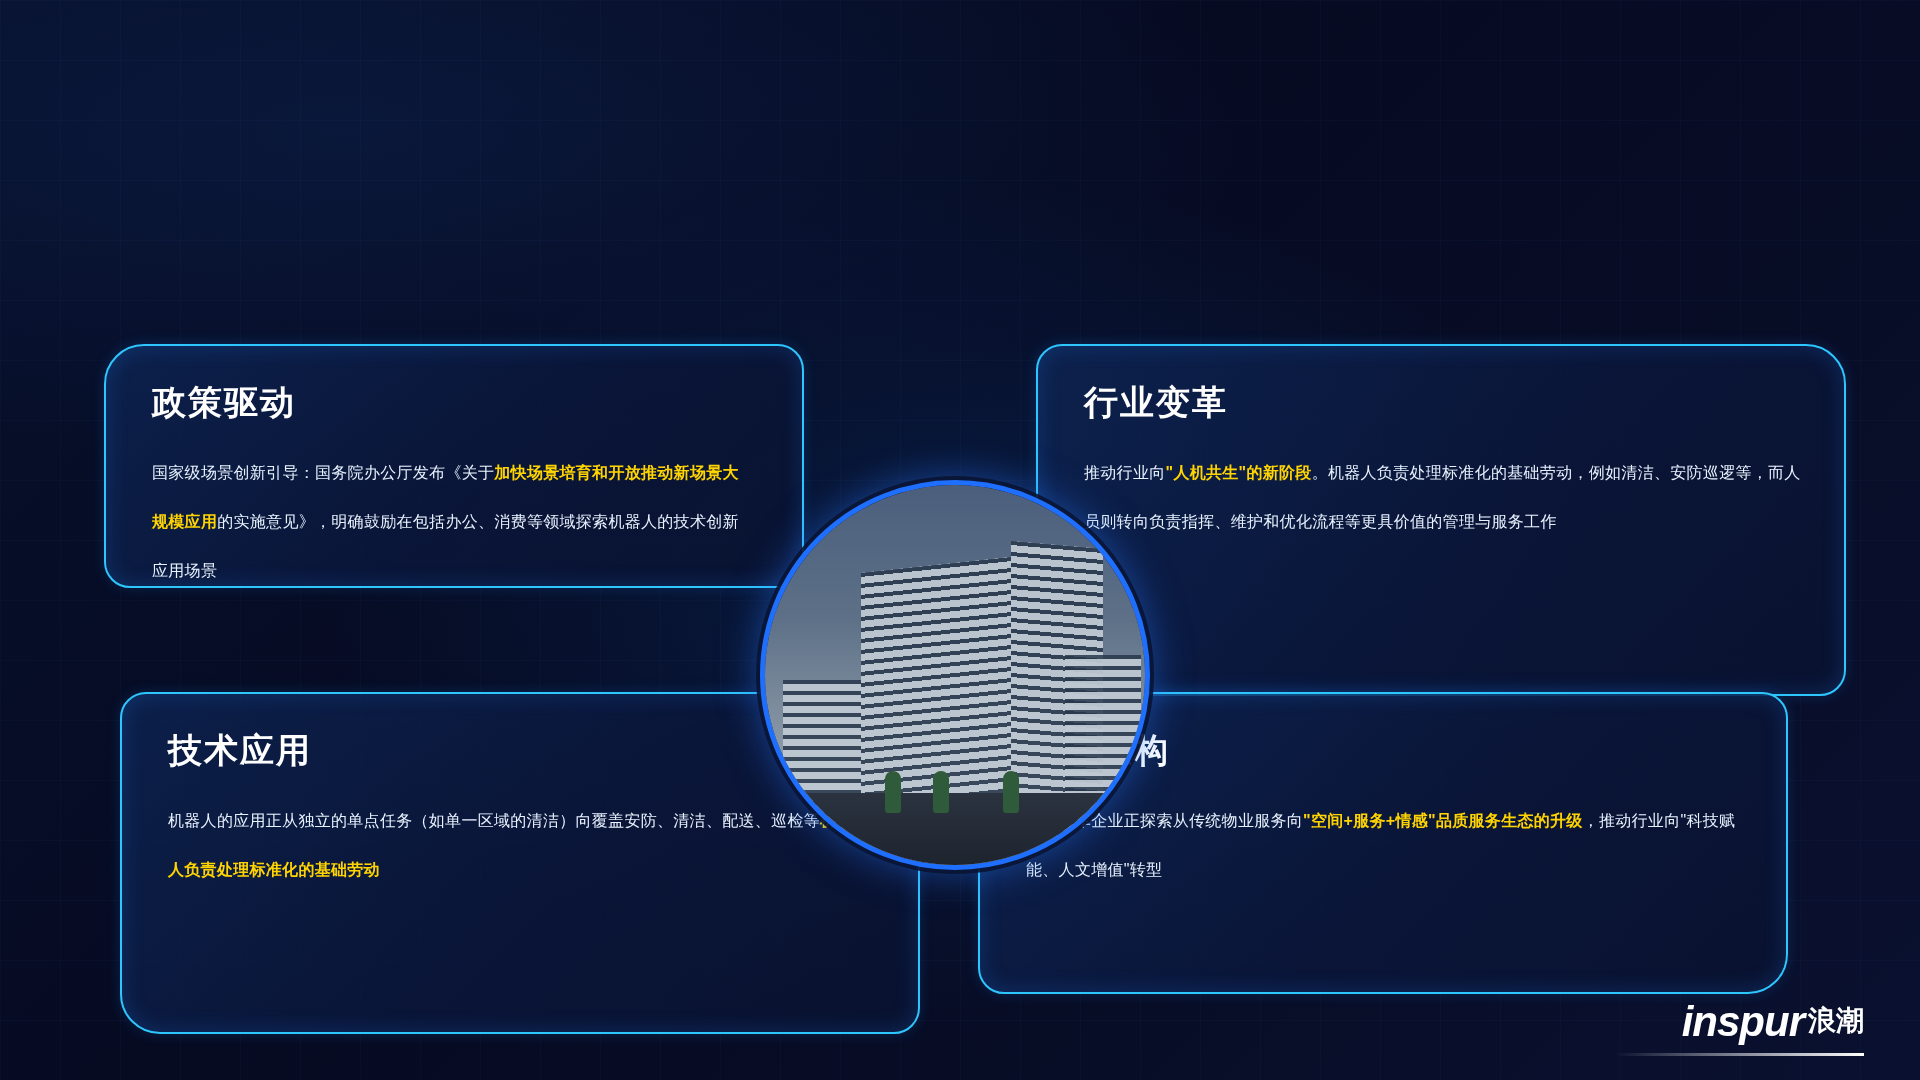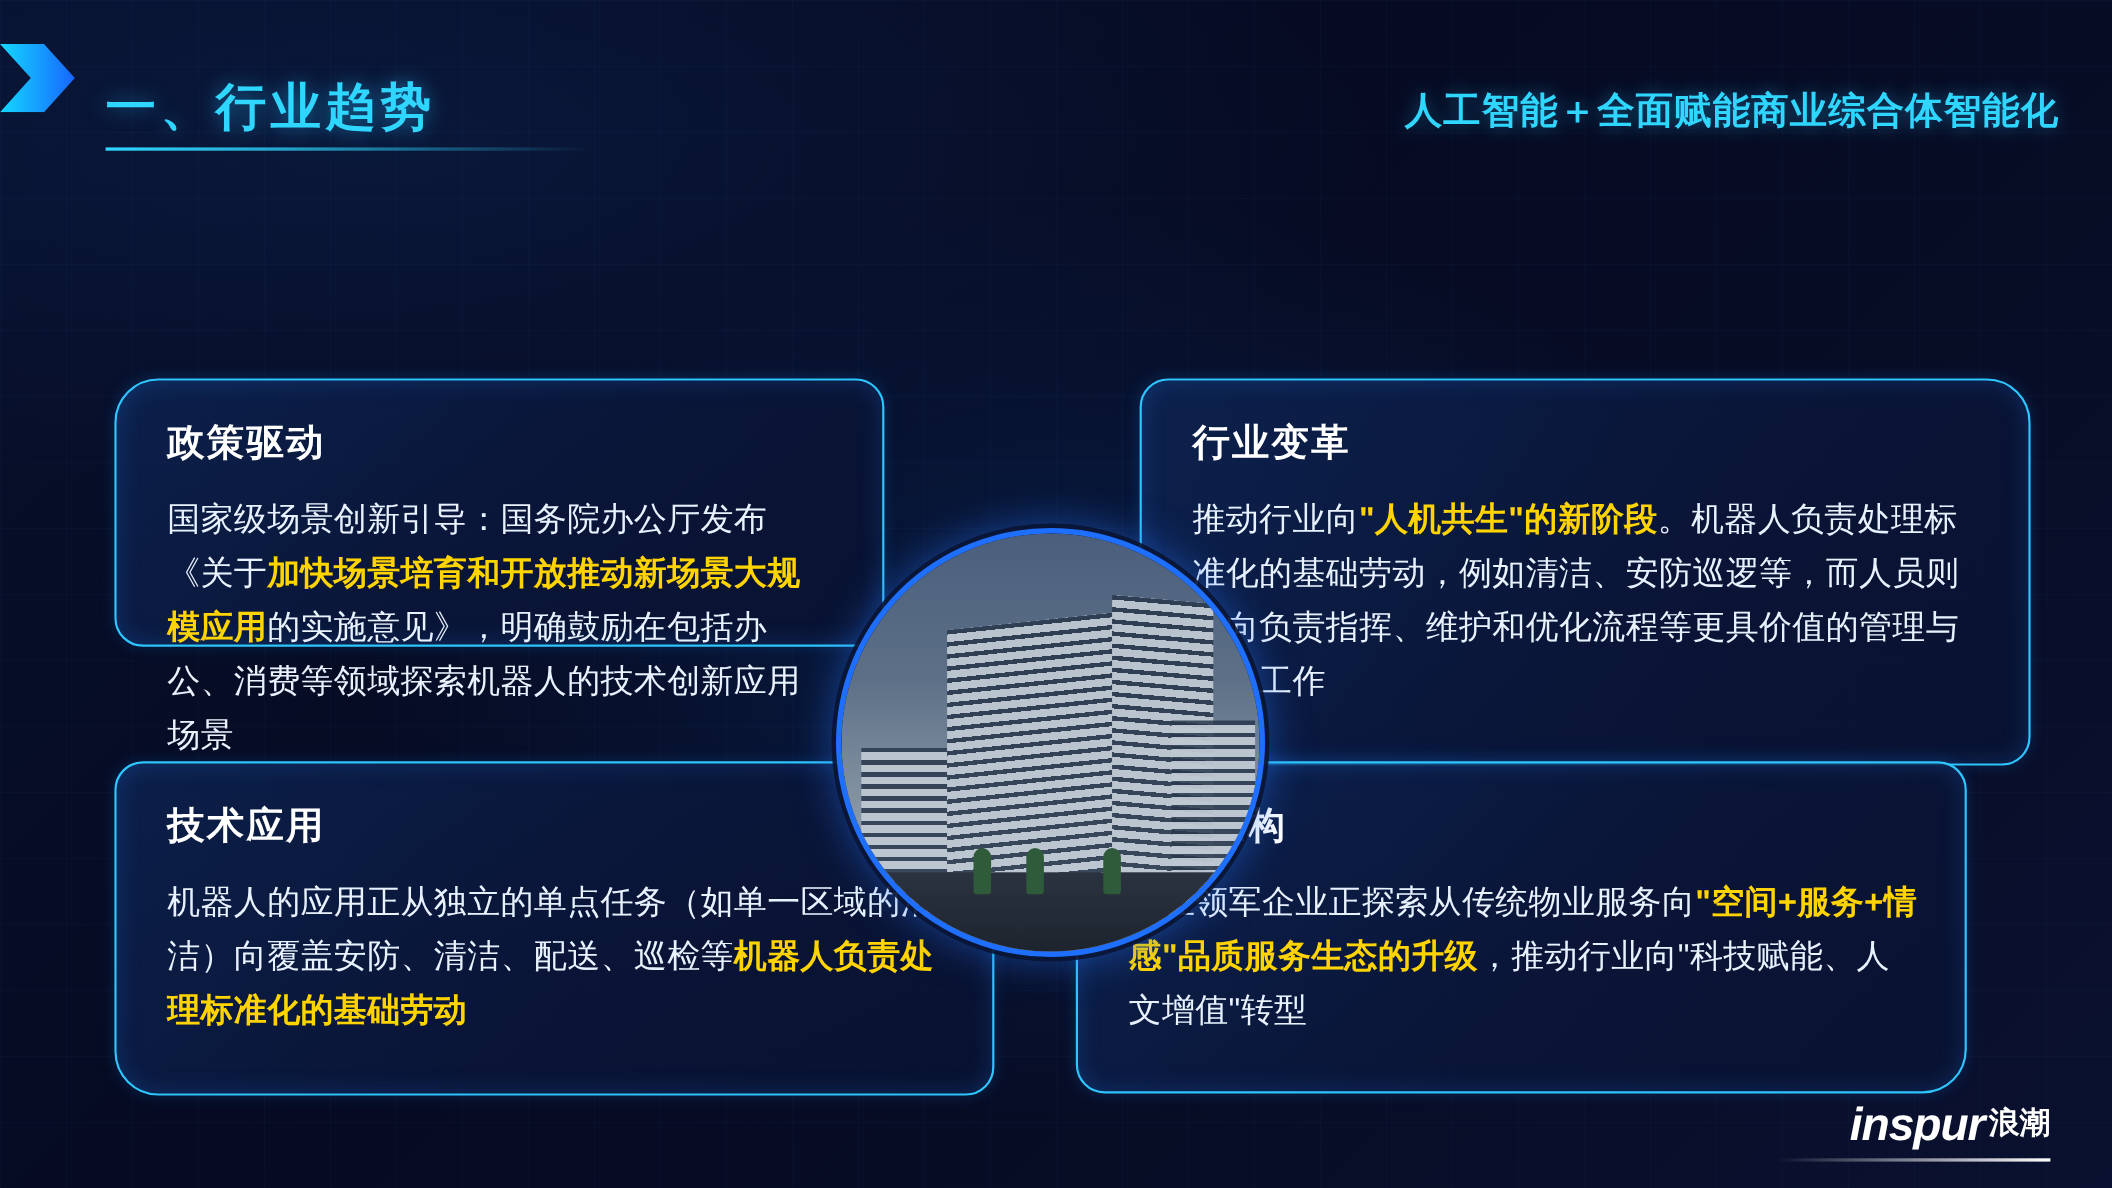--- a/index.html
+++ b/index.html
@@ -73,27 +73,27 @@
     background:linear-gradient(135deg, rgba(14,38,86,0.75) 0%, rgba(10,22,58,0.85) 55%, rgba(9,18,48,0.9) 100%);
     box-shadow:0 0 22px rgba(30,130,255,0.22) inset, 0 0 14px rgba(30,140,255,0.18);
     padding:34px 42px 30px 46px;
   }
   .card h3{
     font-size:34px; font-weight:bold;
     color:#ffffff; letter-spacing:2px;
     margin-bottom:22px;
   }
   .card p{
-    font-size:30px; line-height:49px;
+    font-size:16px; line-height:49px;
     color:#e8f2ff; letter-spacing:0.3px;
   }
   .hl{ color:#ffd400; font-weight:bold; }
   #card-policy   { left:104px;  top:344px;  width:700px;  height:244px; }
   #card-industry { left:1036px;  top:344px;  width:810px;  height:352px; }
-  #card-tech     { left:104px;  top:692px;  width:800px;  height:304px; }
+  #card-tech     { left:120px;  top:692px;  width:800px;  height:342px; }
   #card-value    { left:978px;  top:692px;  width:810px;  height:302px; }
   #card-policy   { border-top-left-radius:40px; }
   #card-tech     { border-bottom-left-radius:40px; }
   #card-industry { border-top-right-radius:40px; }
   #card-value    { border-bottom-right-radius:40px; }
   #card-tech p, #card-policy p { padding-right:10px; }
   
   .center-circle{
     position:absolute; left:760px; top:480px;
     width:390px; height:390px; border-radius:50%;
@@ -134,38 +134,20 @@
   .logo-bar{
     position:absolute; right:56px; bottom:24px; width:250px; height:3px;
     background:linear-gradient(90deg, rgba(255,255,255,0) 0%, #ffffff 100%);
   }
 </style>
 </head>
 <body>
 
 <div class="slide">
 
-  <div class="header">
-    <div class="header-arrow">
-      <svg width="72" height="62" viewBox="0 0 72 62">
-        <defs>
-          <linearGradient id="gArrow" x1="0" y1="0" x2="1" y2="0">
-            <stop offset="0%" stop-color="#14d8ff"></stop>
-            <stop offset="100%" stop-color="#1766ff"></stop>
-          </linearGradient>
-        </defs>
-        <path d="M0,0 L40,0 L68,31 L40,62 L0,62 L28,31 Z" fill="url(#gArrow)"></path>
-      </svg>
-    </div>
-    <div class="title-cn">
-      <span>一、</span><span>行业趋势</span>
-    </div>
-    <div class="title-underline"></div>
-    <div class="header-right">人工智能＋全面赋能商业综合体智能化</div>
-  </div>
 
 
   <div class="card" id="card-policy">
     <h3>政策驱动</h3>
     <p><span>国家级场景创新引导：国务院办公厅发布《关于</span><span class="hl">加快场景培育和开放推动新场景大规模应用</span><span>的实施意见》，明确鼓励在包括办公、消费等领域探索机器人的技术创新应用场景</span></p>
   </div>
 
   <div class="card" id="card-industry">
     <h3>行业变革</h3>
     <p><span>推动行业向</span><span class="hl">"人机共生"的新阶段</span><span>。机器人负责处理标准化的基础劳动，例如清洁、安防巡逻等，而人员则转向负责指挥、维护和优化流程等更具价值的管理与服务工作</span></p>

